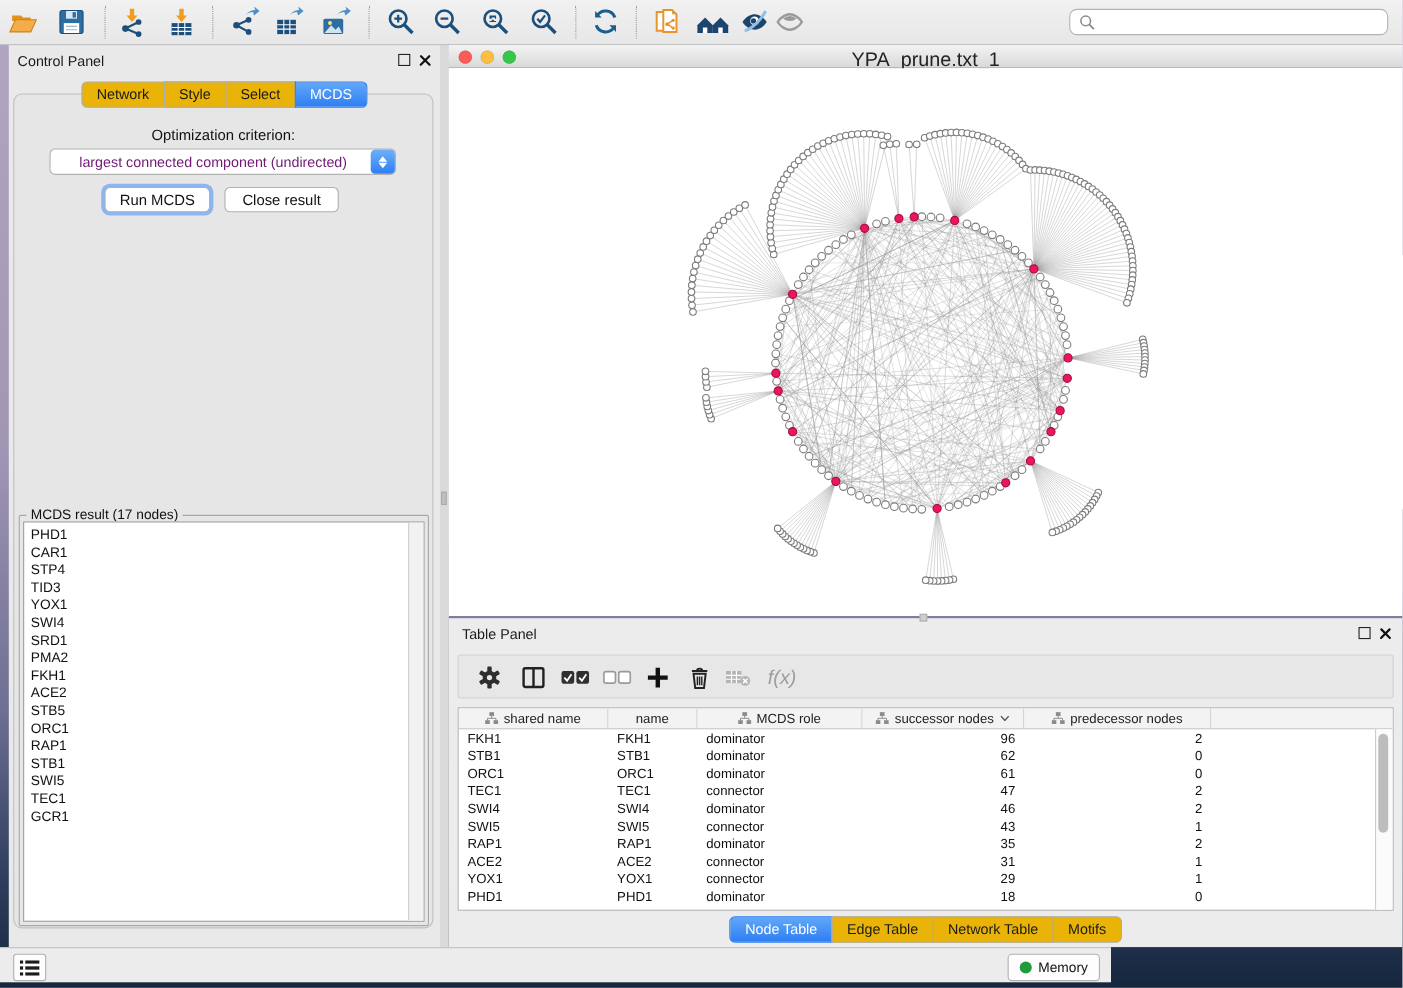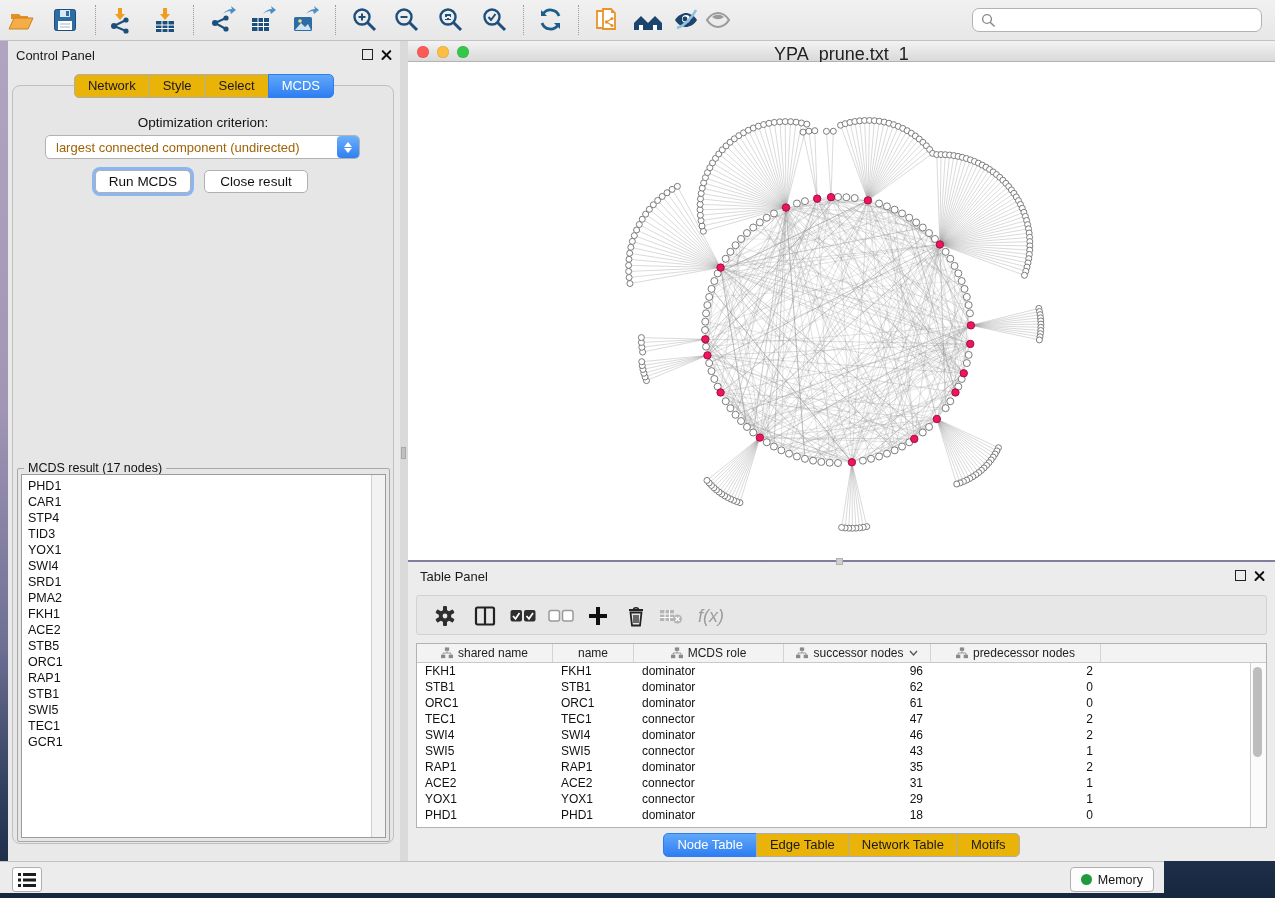--- a/index.html
+++ b/index.html
@@ -26,21 +26,21 @@
   .close-x:before{transform:rotate(45deg);}
   .close-x:after{transform:rotate(-45deg);}
   .cp-content{position:absolute;left:4px;top:44px;width:380px;height:757px;background:#e6e6e6;border:1px solid #c0c0c0;border-radius:8px;}
   .cp-tabs{position:absolute;left:0;top:33px;width:100%;display:flex;justify-content:center;z-index:5;}
   .tab{font-size:13px;color:#1a1a1a;background:#eab308;border:1px solid #adadad;padding:3px 13px 4px;margin-left:-1px;cursor:default;}
   .tab:first-child{border-radius:5px 0 0 5px;margin-left:0;}
   .tab:last-child{border-radius:0 5px 5px 0;}
   .tab.sel{background:linear-gradient(#61a8f9,#2e7ef2);color:#fff;border-color:#2e7ef2;}
   .opt-label{position:absolute;left:0;top:29px;width:100%;text-align:center;font-size:13.5px;color:#111;}
   .combo{position:absolute;left:32px;top:49px;width:315px;height:24px;background:#fff;border:1px solid #b2b2b2;border-radius:5px;box-sizing:border-box;display:flex;align-items:center;}
-  .combo-text{font-size:13px;color:#a16207;padding-left:10px;flex:1;white-space:nowrap;overflow:hidden;}
+  .combo-text{font-size:13px;color:#701a75;padding-left:26px;flex:1;white-space:nowrap;overflow:hidden;}
   .combo-step{width:22px;height:22px;background:linear-gradient(#6db0fa,#2f7ff2);border-radius:4px;margin-right:0px;display:flex;flex-direction:column;align-items:center;justify-content:center;gap:1px;}
   .chev{width:0;height:0;border-left:4px solid transparent;border-right:4px solid transparent;}
   .chev.up{border-bottom:5px solid #fff;}
   .chev.dn{border-top:5px solid #fff;}
   .btn{position:absolute;top:84px;height:23px;background:#fff;border:1px solid #b0b0b0;border-radius:5px;font-size:13.5px;color:#111;display:flex;align-items:center;justify-content:center;box-sizing:border-box;}
   .btn.focus{box-shadow:0 0 0 3px rgba(110,165,245,.75);}
   .groupbox{position:absolute;left:4px;top:382px;width:371px;height:372px;border:1px solid #a8a8a8;border-radius:2px;}
   .group-legend{position:absolute;left:6px;top:-8px;background:#e6e6e6;padding:0 4px;font-size:12.5px;color:#111;}
   .mcds-list{position:absolute;left:3px;top:5px;right:3px;bottom:3px;background:#fff;border:1px solid #9c9c9c;overflow:hidden;}
   .mcds-scroll{position:absolute;right:0;top:0;bottom:0;width:13px;background:#f2f2f2;border-left:1px solid #cfcfcf;}
@@ -65,21 +65,21 @@
   .thead{display:flex;height:19px;background:#f3f3f3;border-bottom:1px solid #c9c9c9;box-sizing:border-box;}
   .th{display:flex;align-items:center;justify-content:center;gap:5px;font-size:12px;color:#222;border-right:1px solid #d4d4d4;box-sizing:border-box;height:100%;}
   .tr{display:flex;height:16px;align-items:center;}
   .td{font-size:12px;color:#111;box-sizing:border-box;padding:0 8px;white-space:nowrap;}
   .c0{width:136px;} .c1{width:81px;} .c2{width:150px;} .c3{width:147px;} .c4{width:170px;}
   .num{text-align:right;}
   .tscroll{position:absolute;right:0;top:19px;bottom:0;width:15px;background:#fbfbfb;border-left:1px solid #cccccc;}
   .tthumb{position:absolute;left:2px;top:4px;width:9px;height:90px;background:#bdbdbd;border-radius:5px;}
   .tp-tabs{position:absolute;left:0;top:271px;width:100%;display:flex;justify-content:center;}
   
-  .statusbar{left:0;top:861px;width:1164px;height:32px;background:#ececec;border-top:1px solid #c2c2c2;box-sizing:border-box;}
+  .statusbar{left:0;top:861px;width:1010px;height:32px;background:#ececec;border-top:1px solid #c2c2c2;box-sizing:border-box;}
   .menu-btn{position:absolute;left:12px;top:5px;width:28px;height:23px;background:#fdfdfd;border:1px solid #b0b0b0;border-radius:3px;display:flex;align-items:center;justify-content:center;}
   .mem-btn{position:absolute;right:10px;top:5px;height:23px;padding:0 10px;background:#fdfdfd;border:1px solid #b0b0b0;border-radius:4px;display:flex;align-items:center;gap:6px;font-size:12.5px;color:#111;}
   .mem-dot{width:11px;height:11px;border-radius:50%;background:#1f9a3c;}
   svg text{font-family:"Liberation Sans",sans-serif;}
 </style>
 </head>
 <body>
 
 <div class="abs toolbar">
   <div class="tb-icon" style="left:6px">

